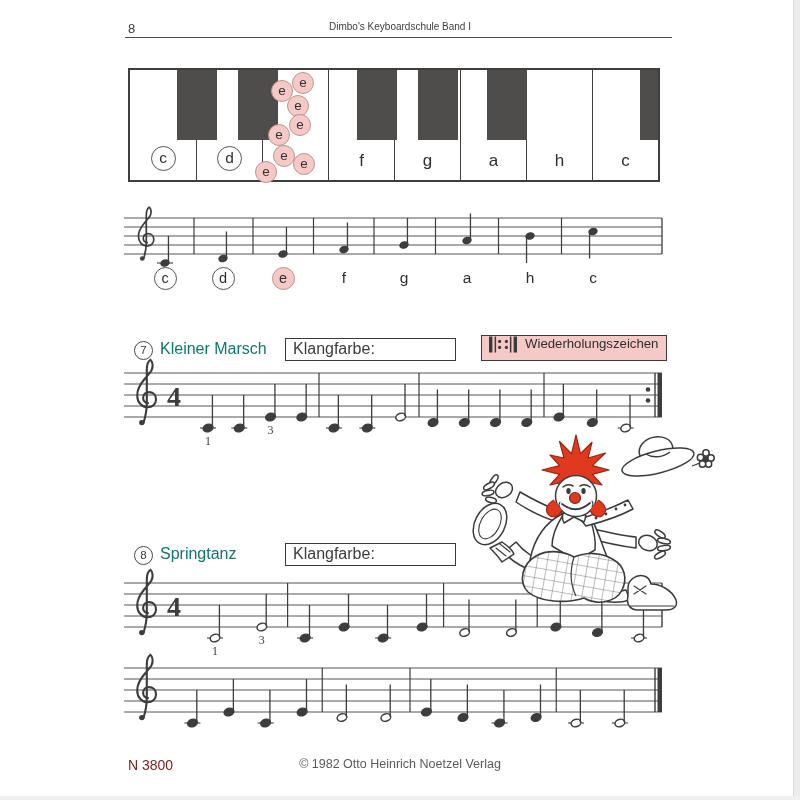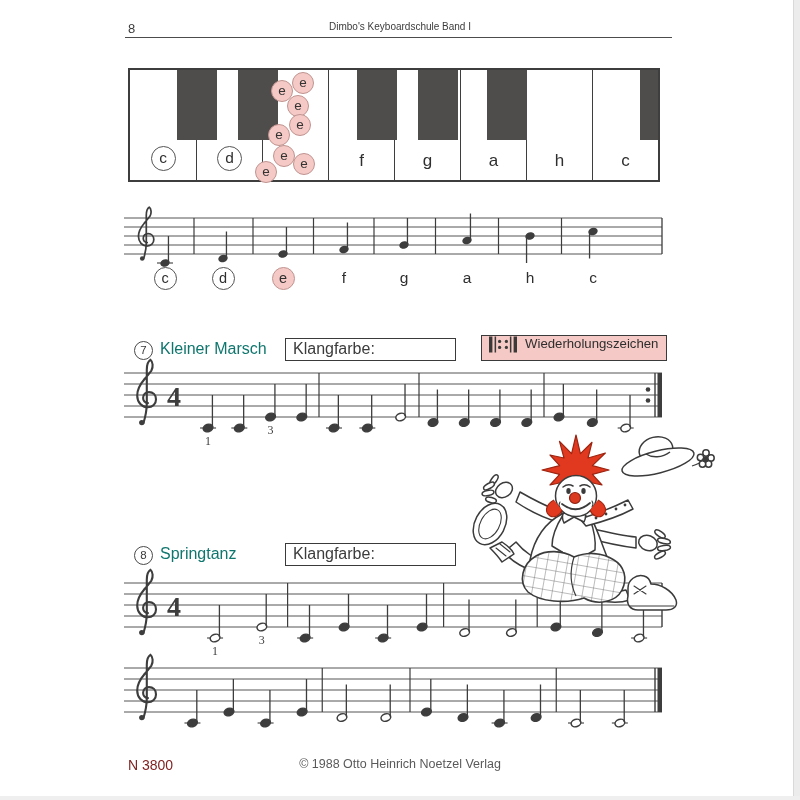--- a/index.html
+++ b/index.html
@@ -454,17 +454,17 @@
           <circle cx="261" cy="38" r="3.2"></circle>
           <circle cx="258.5" cy="44" r="3.2"></circle>
         <circle cx="252.5" cy="44" r="3.2"></circle>
           <circle cx="250.5" cy="37.5" r="3.2"></circle>
         <circle cx="255.5" cy="39.5" r="2.2" fill="#3b3b3b"></circle>
       </g>
     </g>
   </svg>
 
   <div class="footer-left">N 3800</div>
-  <div class="footer-center">© 1988 Otto Heinrich Noetzel Verlag</div>
+  <div class="footer-center">© 1982 Otto Heinrich Noetzel Verlag</div>
 
   <div class="edge-right"></div>
   <div class="edge-bottom"></div>
 </div>
 
 </body></html>

